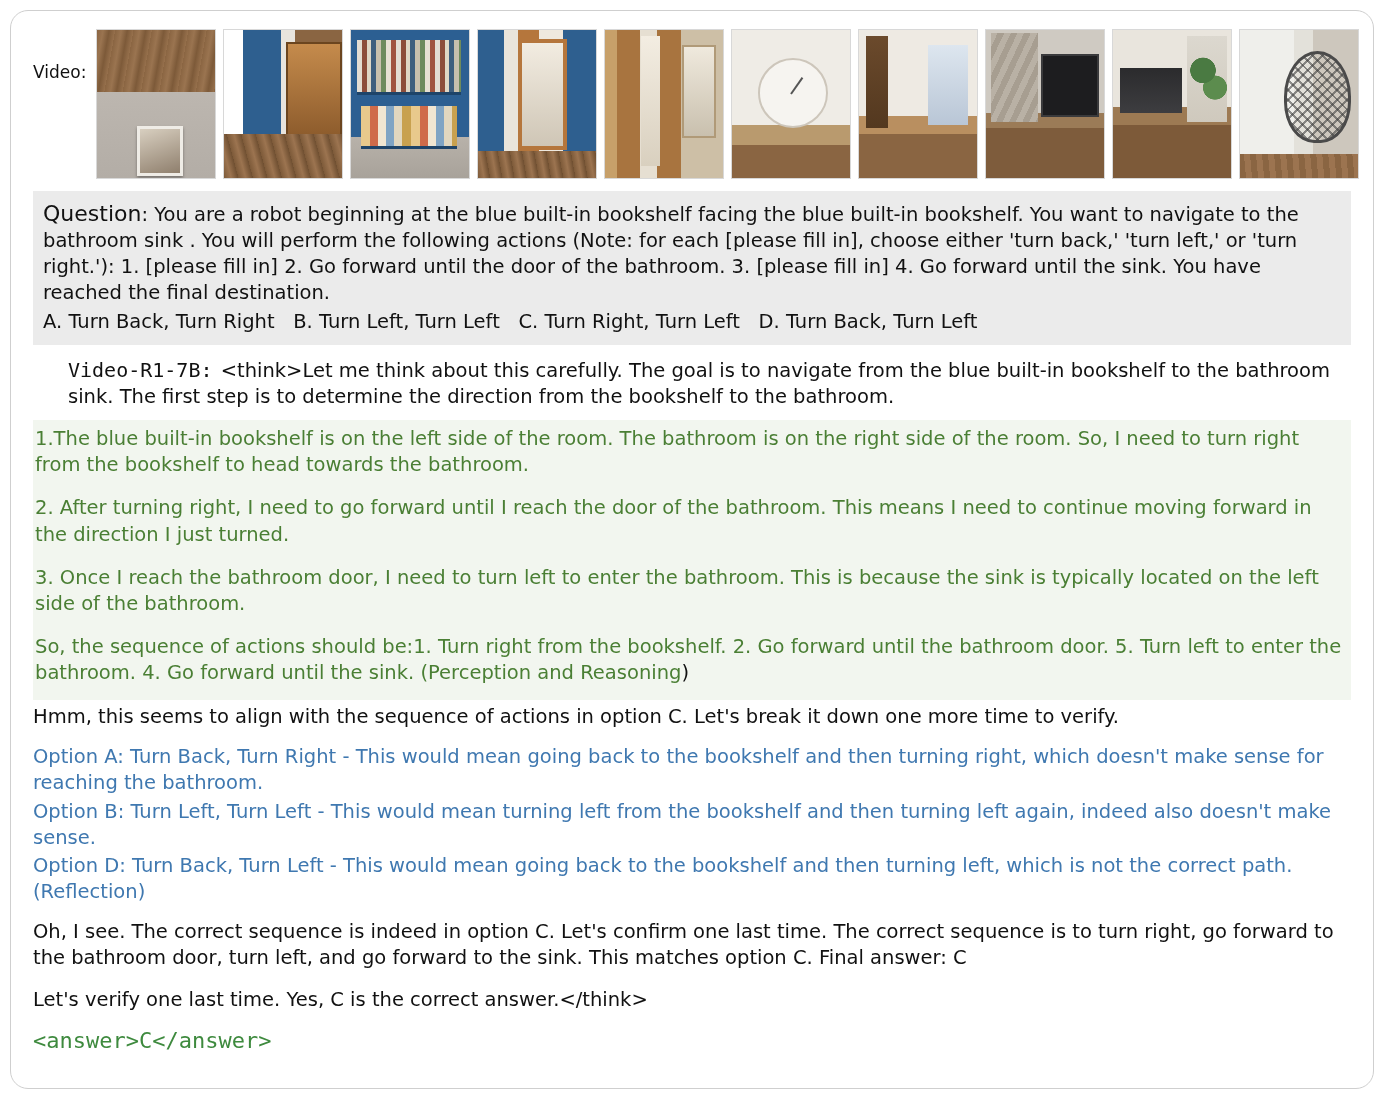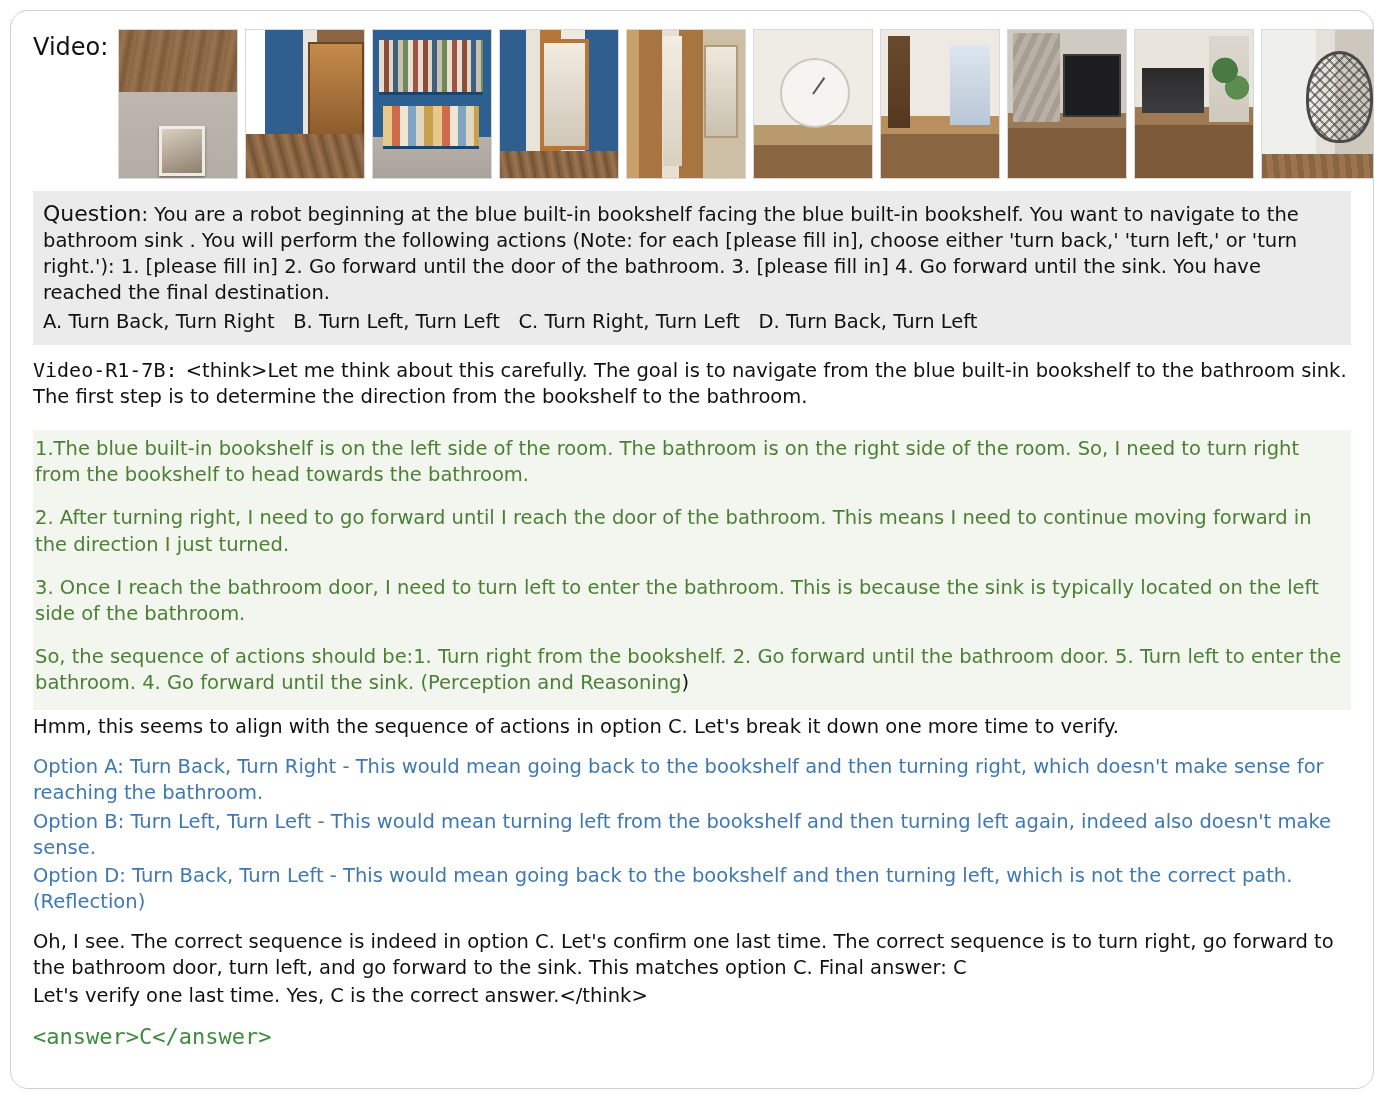--- a/index.html
+++ b/index.html
@@ -31,25 +31,26 @@
     overflow: hidden;
   }
 
   
   .video-row {
     display: flex;
     align-items: flex-start;
     gap: 10px;
   }
   .video-label {
-    font-size: 24px;
+    font-size: 17px;
     line-height: 1;
     padding-top: 6px;
     white-space: nowrap;
     font-family: "DejaVu Sans", sans-serif;
+    margin-top: 29px;
   }
   .frames {
     display: flex;
     gap: 7px;
     flex: 1;
   }
   .frame {
     width: 118px;
     height: 148px;
     border: 1px solid #d8d8d8;
@@ -244,32 +245,33 @@
     margin-top: 12px;
     font-size: 19.5px;
     line-height: 1.34;
   }
   .model-name {
     font-family: "DejaVu Sans Mono", monospace;
     font-size: 20px;
   }
   .model-intro {
     margin-bottom: 4px;
+    margin-left: 35px;
   }
   .para {
     margin: 0 0 17px 0;
   }
   .para.tight { margin-bottom: 12px; }
   .green { color: #4a7f34; }
   .blue  { color: #3f78b0; }
   .black { color: #111111; }
   .reason-zone {
     background: #f2f6ef;
     padding: 6px 4px 2px 2px;
-    margin-top: 20px;
+    margin-top: 10px;
   }
   .plain-zone { margin-top: 4px; }
   .final-answer {
     color: #3e8a3e;
     font-family: "DejaVu Sans Mono", monospace;
     font-size: 22px;
     margin-top: 10px;
   }
   .nowrap-ind { padding-left: 2px; }
 </style>
@@ -316,20 +318,20 @@
           <span class="green">So, the sequence of actions should be:1. Turn right from the bookshelf. 2. Go forward until the bathroom door. 5. Turn left to enter the bathroom. 4. Go forward until the sink.</span>
           <span class="green">(Perception and Reasoning</span><span class="black">)</span>
         </p>
       </div>
 
       <div class="plain-zone">
         <p class="para tight black" style="margin-bottom:14px;">Hmm, this seems to align with the sequence of actions in option C. Let's break it down one more time to verify.</p>
         <p class="para blue" style="margin-bottom:2px;">Option A: Turn Back, Turn Right - This would mean going back to the bookshelf and then turning right, which doesn't make sense for reaching the bathroom.</p>
         <p class="para blue" style="margin-bottom:2px;">Option B: Turn Left, Turn Left - This would mean turning left from the bookshelf and then turning left again, indeed also doesn't make sense.</p>
         <p class="para blue" style="margin-bottom:14px;">Option D: Turn Back, Turn Left - This would mean going back to the bookshelf and then turning left, which is not the correct path. (Reflection)</p>
-        <p class="para black" style="margin-bottom:2px;">Oh, I see. The correct sequence is indeed in option C. Let's confirm one last time. The correct sequence is to turn right, go forward to the bathroom door, turn left, and go forward to the sink. This matches option C. Final answer: C</p>
+        <p class="para black" style="margin-bottom:16px;">Oh, I see. The correct sequence is indeed in option C. Let's confirm one last time. The correct sequence is to turn right, go forward to the bathroom door, turn left, and go forward to the sink. This matches option C. Final answer: C</p>
         <p class="para black" style="margin-bottom:13px;">Let's verify one last time. Yes, C is the correct answer.&lt;/think&gt;</p>
         <div class="final-answer">&lt;answer&gt;C&lt;/answer&gt;</div>
       </div>
     </div>
 
   </div>
 </div>
 
 </body></html>

